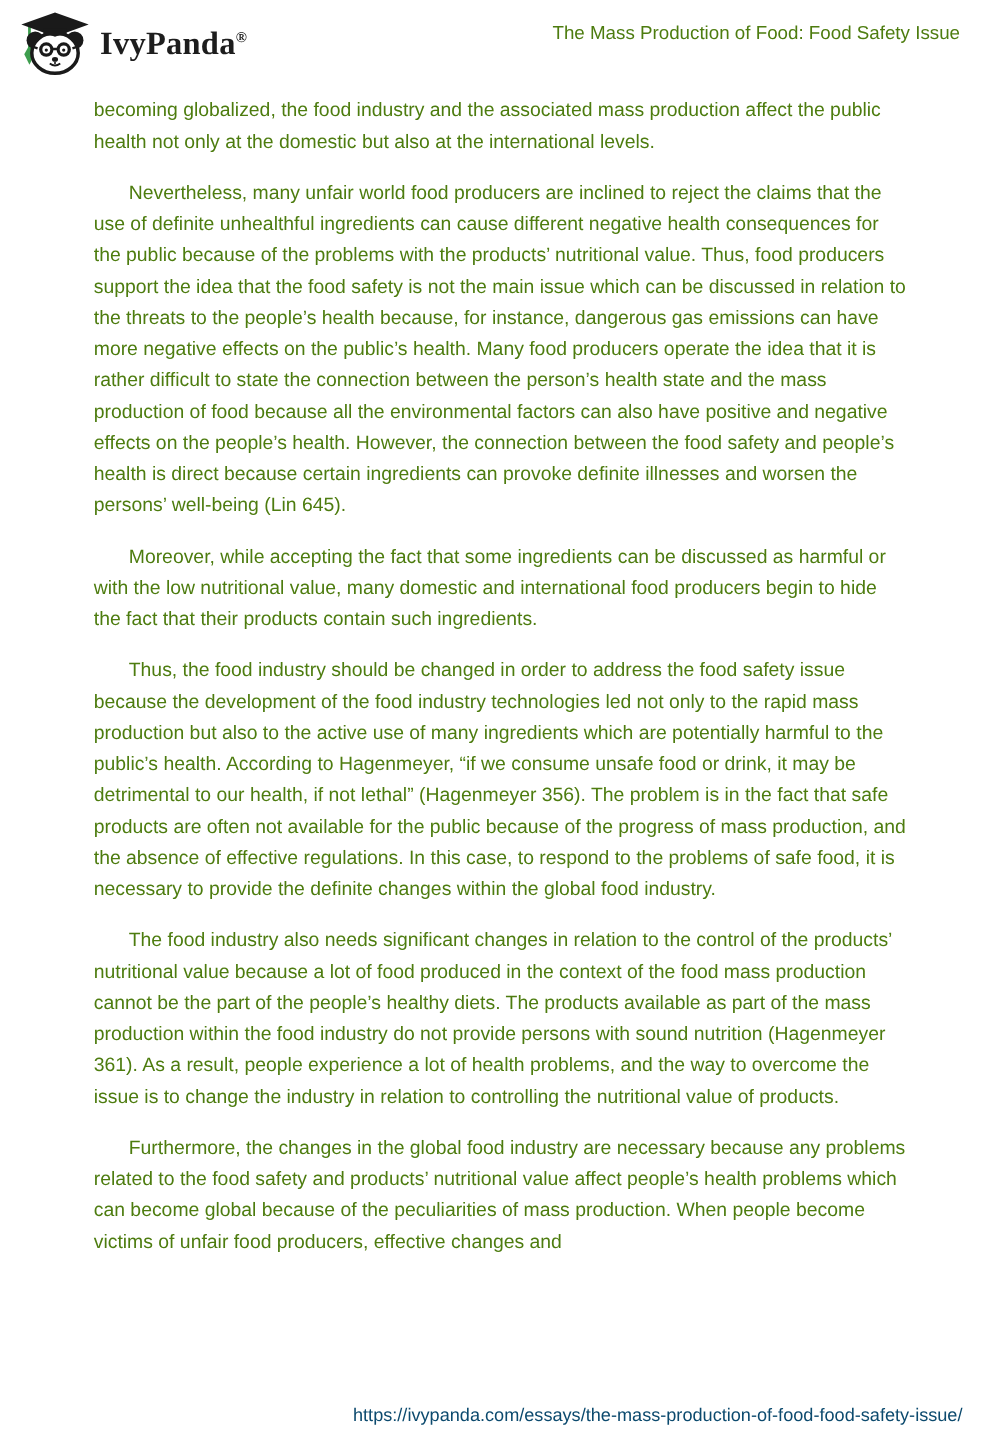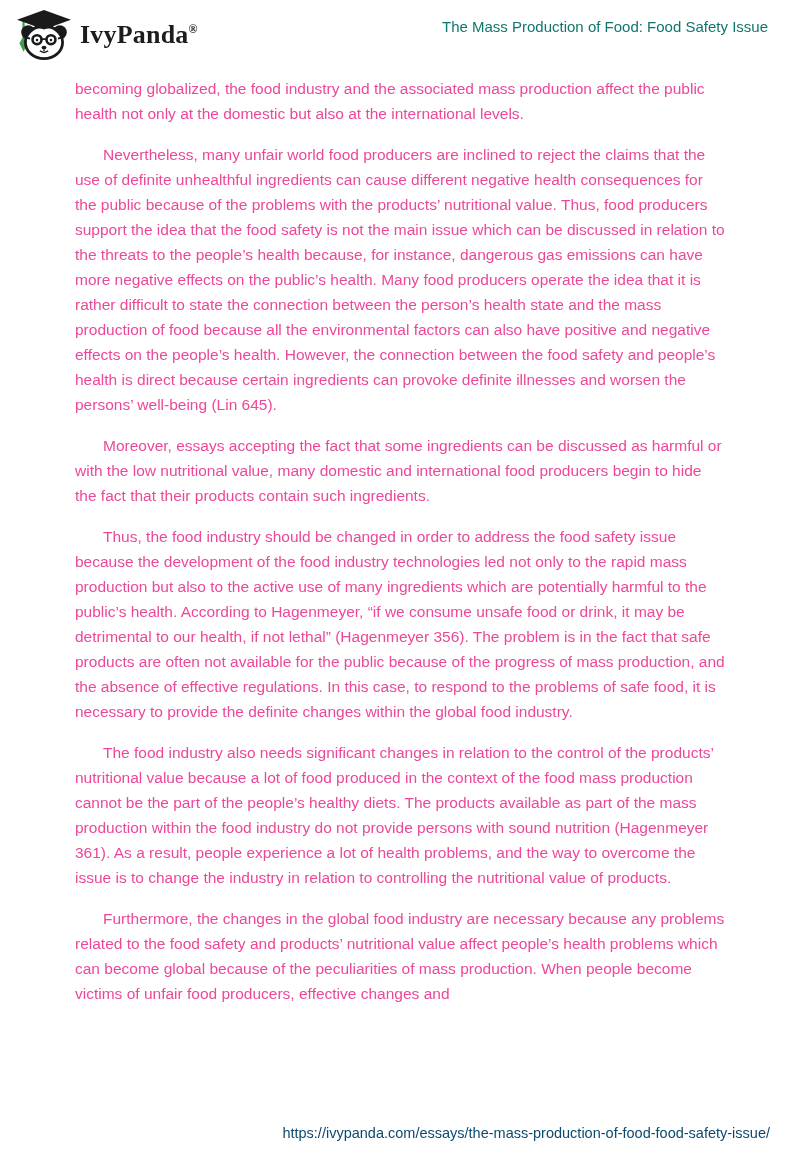--- a/index.html
+++ b/index.html
@@ -35,28 +35,28 @@
   }
   .brand-text sup {
     font-size: 12px;
     vertical-align: super;
     line-height: 0;
   }
   .doc-title {
     margin-left: auto;
     padding-top: 9px;
     font-size: 15px;
-    color: #0f766e;
+    color: #4d7c0f;
   }
   .content {
     margin: 14px 75px 0 75px;
     width: 652px;
     font-size: 15.5px;
     line-height: 25px;
-    color: #ec4899;
+    color: #4d7c0f;
     text-align: left;
   }
   .para {
     text-indent: 28px;
     margin-bottom: 16px;
   }
   .para.no-indent { text-indent: 0; }
   .footer-url {
     position: absolute;
     right: 30px;
@@ -107,21 +107,21 @@
         <line x1="32" y1="43.5" x2="32" y2="45.5" stroke="#1a1a1a" stroke-width="1.4"></line>
       </svg>
       <div class="brand-text"><span>IvyPanda</span><sup>®</sup></div>
     </div>
     <div class="doc-title">The Mass Production of Food: Food Safety Issue</div>
   </div>
 
   <div class="content">
     <p class="para no-indent">becoming globalized, the food industry and the associated mass production affect the public health not only at the domestic but also at the international levels.</p>
     <p class="para">Nevertheless, many unfair world food producers are inclined to reject the claims that the use of definite unhealthful ingredients can cause different negative health consequences for the public because of the problems with the products’ nutritional value. Thus, food producers support the idea that the food safety is not the main issue which can be discussed in relation to the threats to the people’s health because, for instance, dangerous gas emissions can have more negative effects on the public’s health. Many food producers operate the idea that it is rather difficult to state the connection between the person’s health state and the mass production of food because all the environmental factors can also have positive and negative effects on the people’s health. However, the connection between the food safety and people’s health is direct because certain ingredients can provoke definite illnesses and worsen the persons’ well-being (Lin 645).</p>
-    <p class="para">Moreover, essays accepting the fact that some ingredients can be discussed as harmful or with the low nutritional value, many domestic and international food producers begin to hide the fact that their products contain such ingredients.</p>
+    <p class="para">Moreover, while accepting the fact that some ingredients can be discussed as harmful or with the low nutritional value, many domestic and international food producers begin to hide the fact that their products contain such ingredients.</p>
     <p class="para">Thus, the food industry should be changed in order to address the food safety issue because the development of the food industry technologies led not only to the rapid mass production but also to the active use of many ingredients which are potentially harmful to the public’s health. According to Hagenmeyer, “if we consume unsafe food or drink, it may be detrimental to our health, if not lethal” (Hagenmeyer 356). The problem is in the fact that safe products are often not available for the public because of the progress of mass production, and the absence of effective regulations. In this case, to respond to the problems of safe food, it is necessary to provide the definite changes within the global food industry.</p>
     <p class="para">The food industry also needs significant changes in relation to the control of the products’ nutritional value because a lot of food produced in the context of the food mass production cannot be the part of the people’s healthy diets. The products available as part of the mass production within the food industry do not provide persons with sound nutrition (Hagenmeyer 361). As a result, people experience a lot of health problems, and the way to overcome the issue is to change the industry in relation to controlling the nutritional value of products.</p>
     <p class="para">Furthermore, the changes in the global food industry are necessary because any problems related to the food safety and products’ nutritional value affect people’s health problems which can become global because of the peculiarities of mass production. When people become victims of unfair food producers, effective changes and</p>
   </div>
 
   <a class="footer-url" href="#">https://ivypanda.com/essays/the-mass-production-of-food-food-safety-issue/</a>
 
 </div>
 
 </body></html>

